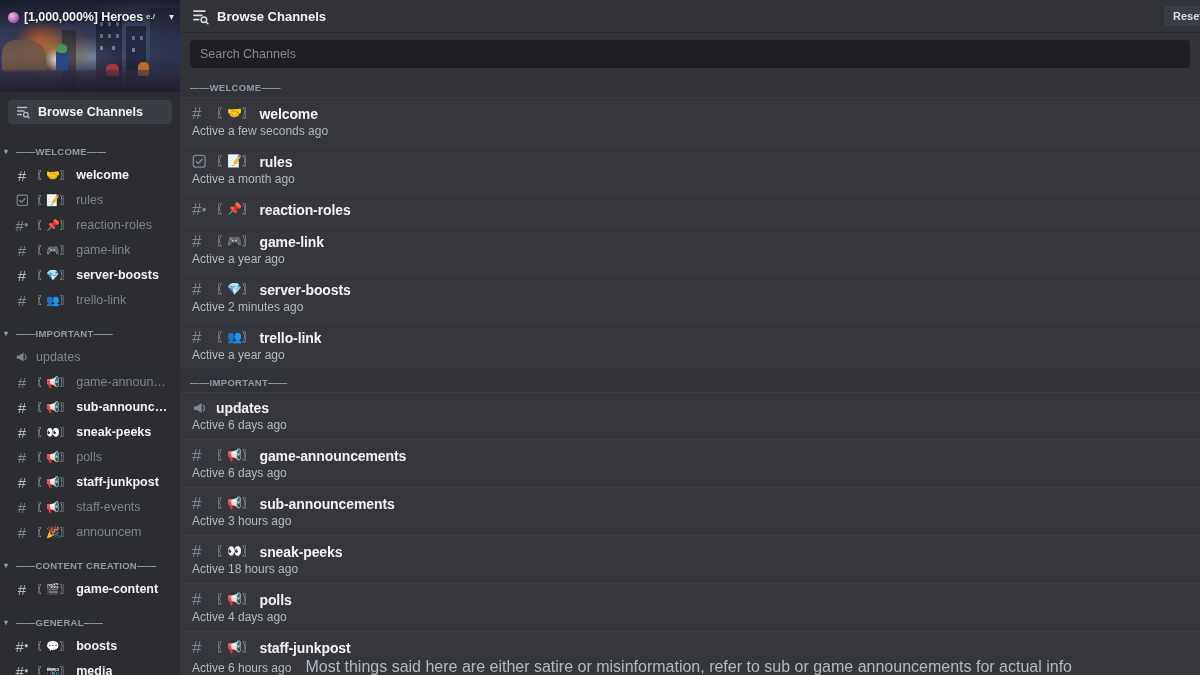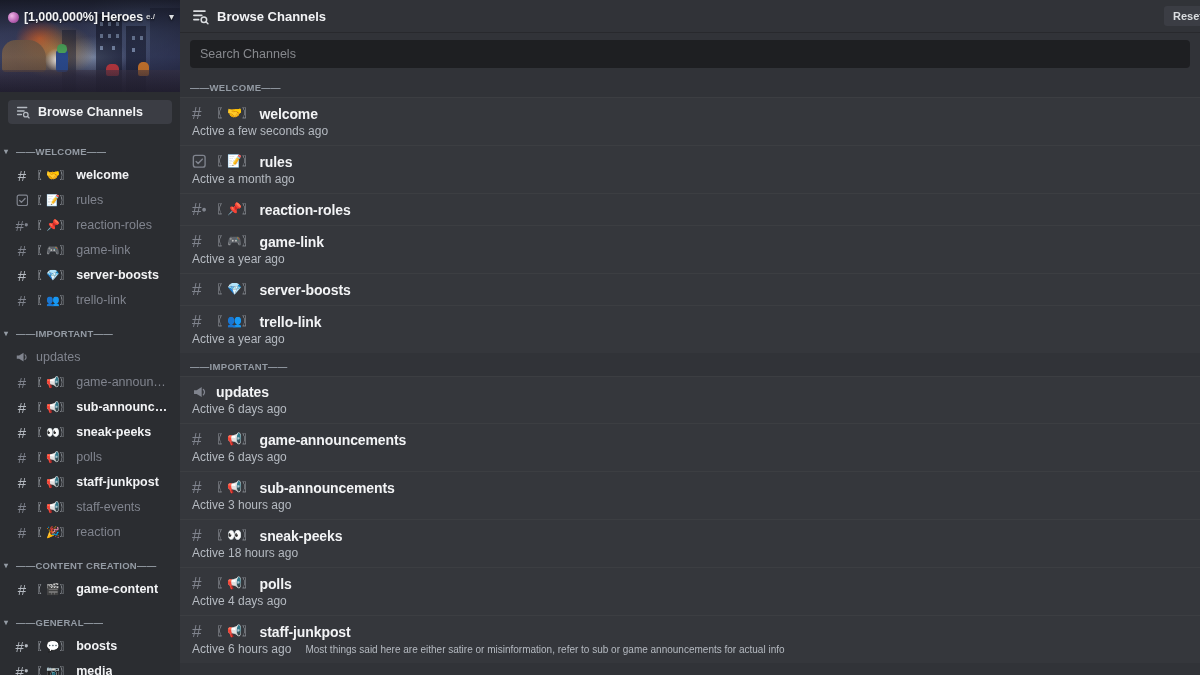--- a/index.html
+++ b/index.html
@@ -221,21 +221,21 @@
   .row:first-of-type { border-top: 0; }
   .row-top { display: flex; align-items: center; gap: 6px; }
   .row-ico {
     flex: 0 0 18px; display: flex; align-items: center;
     color: #80848e; font-size: 17px; line-height: 1;
   }
   .row-emoji { font-size: 12px; color: #b5bac1; letter-spacing: -.5px; flex: 0 0 auto; }
   .row-name { color: #f2f3f5; font-size: 14px; font-weight: bold; letter-spacing: -.1px; }
   .row-sub { display: flex; align-items: baseline; gap: 14px; margin-top: 2px; }
   .row-active { color: #b5bac1; font-size: 12px; }
-  .row-desc { color: #b5bac1; font-size: 10px; overflow: hidden; white-space: nowrap; }
+  .row-desc { color: #b5bac1; font-size: 16px; overflow: hidden; white-space: nowrap; }
 </style>
 </head>
 <body>
 
 <div id="app">
 
   <div id="sidebar">
 
     <div class="banner">
       <div class="bldg b1"></div>
@@ -364,21 +364,21 @@
           <span class="ch-name">staff-junkpost</span>
         </div>
         <div class="chan">
           <span class="ch-ico">#</span>
           <span class="ch-emoji">〖📢〗</span>
           <span class="ch-name">staff-events</span>
         </div>
         <div class="chan">
           <span class="ch-ico">#</span>
           <span class="ch-emoji">〖🎉〗</span>
-          <span class="ch-name">reaction</span>
+          <span class="ch-name">announcem</span>
         </div>
         <div class="cat">
           <span class="cat-chev">▾</span>
           <span>——CONTENT CREATION——</span>
         </div>
         <div class="chan unread">
           <span class="ch-ico">#</span>
           <span class="ch-emoji">〖🎬〗</span>
           <span class="ch-name">game-content</span>
         </div>
@@ -466,20 +466,23 @@
           <div class="row-sub">
             <span class="row-active">Active a year ago</span>
           </div>
         </div>
         <div class="row">
           <div class="row-top">
             <span class="row-ico">#</span>
             <span class="row-emoji">〖💎〗</span>
             <span class="row-name">server-boosts</span>
           </div>
+          <div class="row-sub">
+            <span class="row-active">Active 2 minutes ago</span>
+          </div>
         </div>
         <div class="row">
           <div class="row-top">
             <span class="row-ico">#</span>
             <span class="row-emoji">〖👥〗</span>
             <span class="row-name">trello-link</span>
           </div>
           <div class="row-sub">
             <span class="row-active">Active a year ago</span>
           </div>

